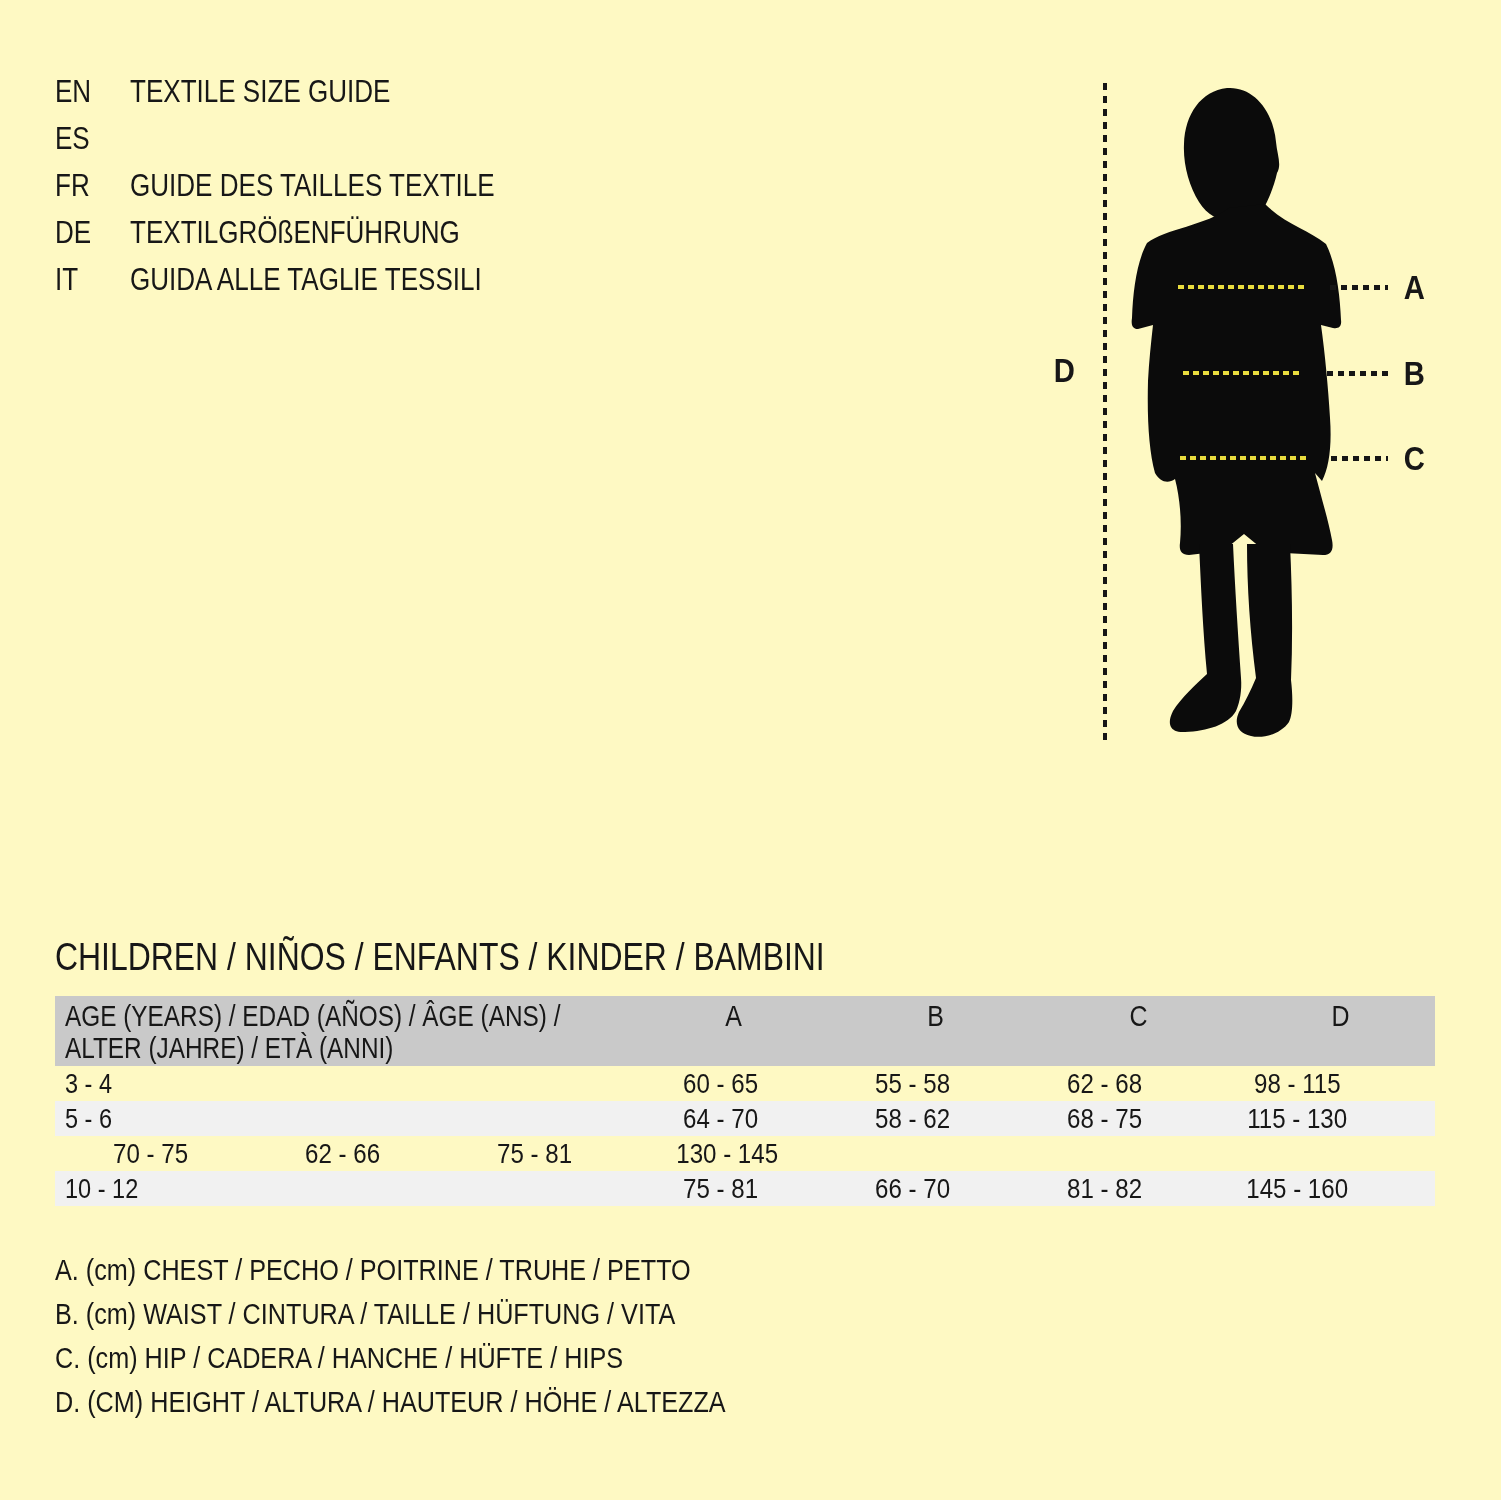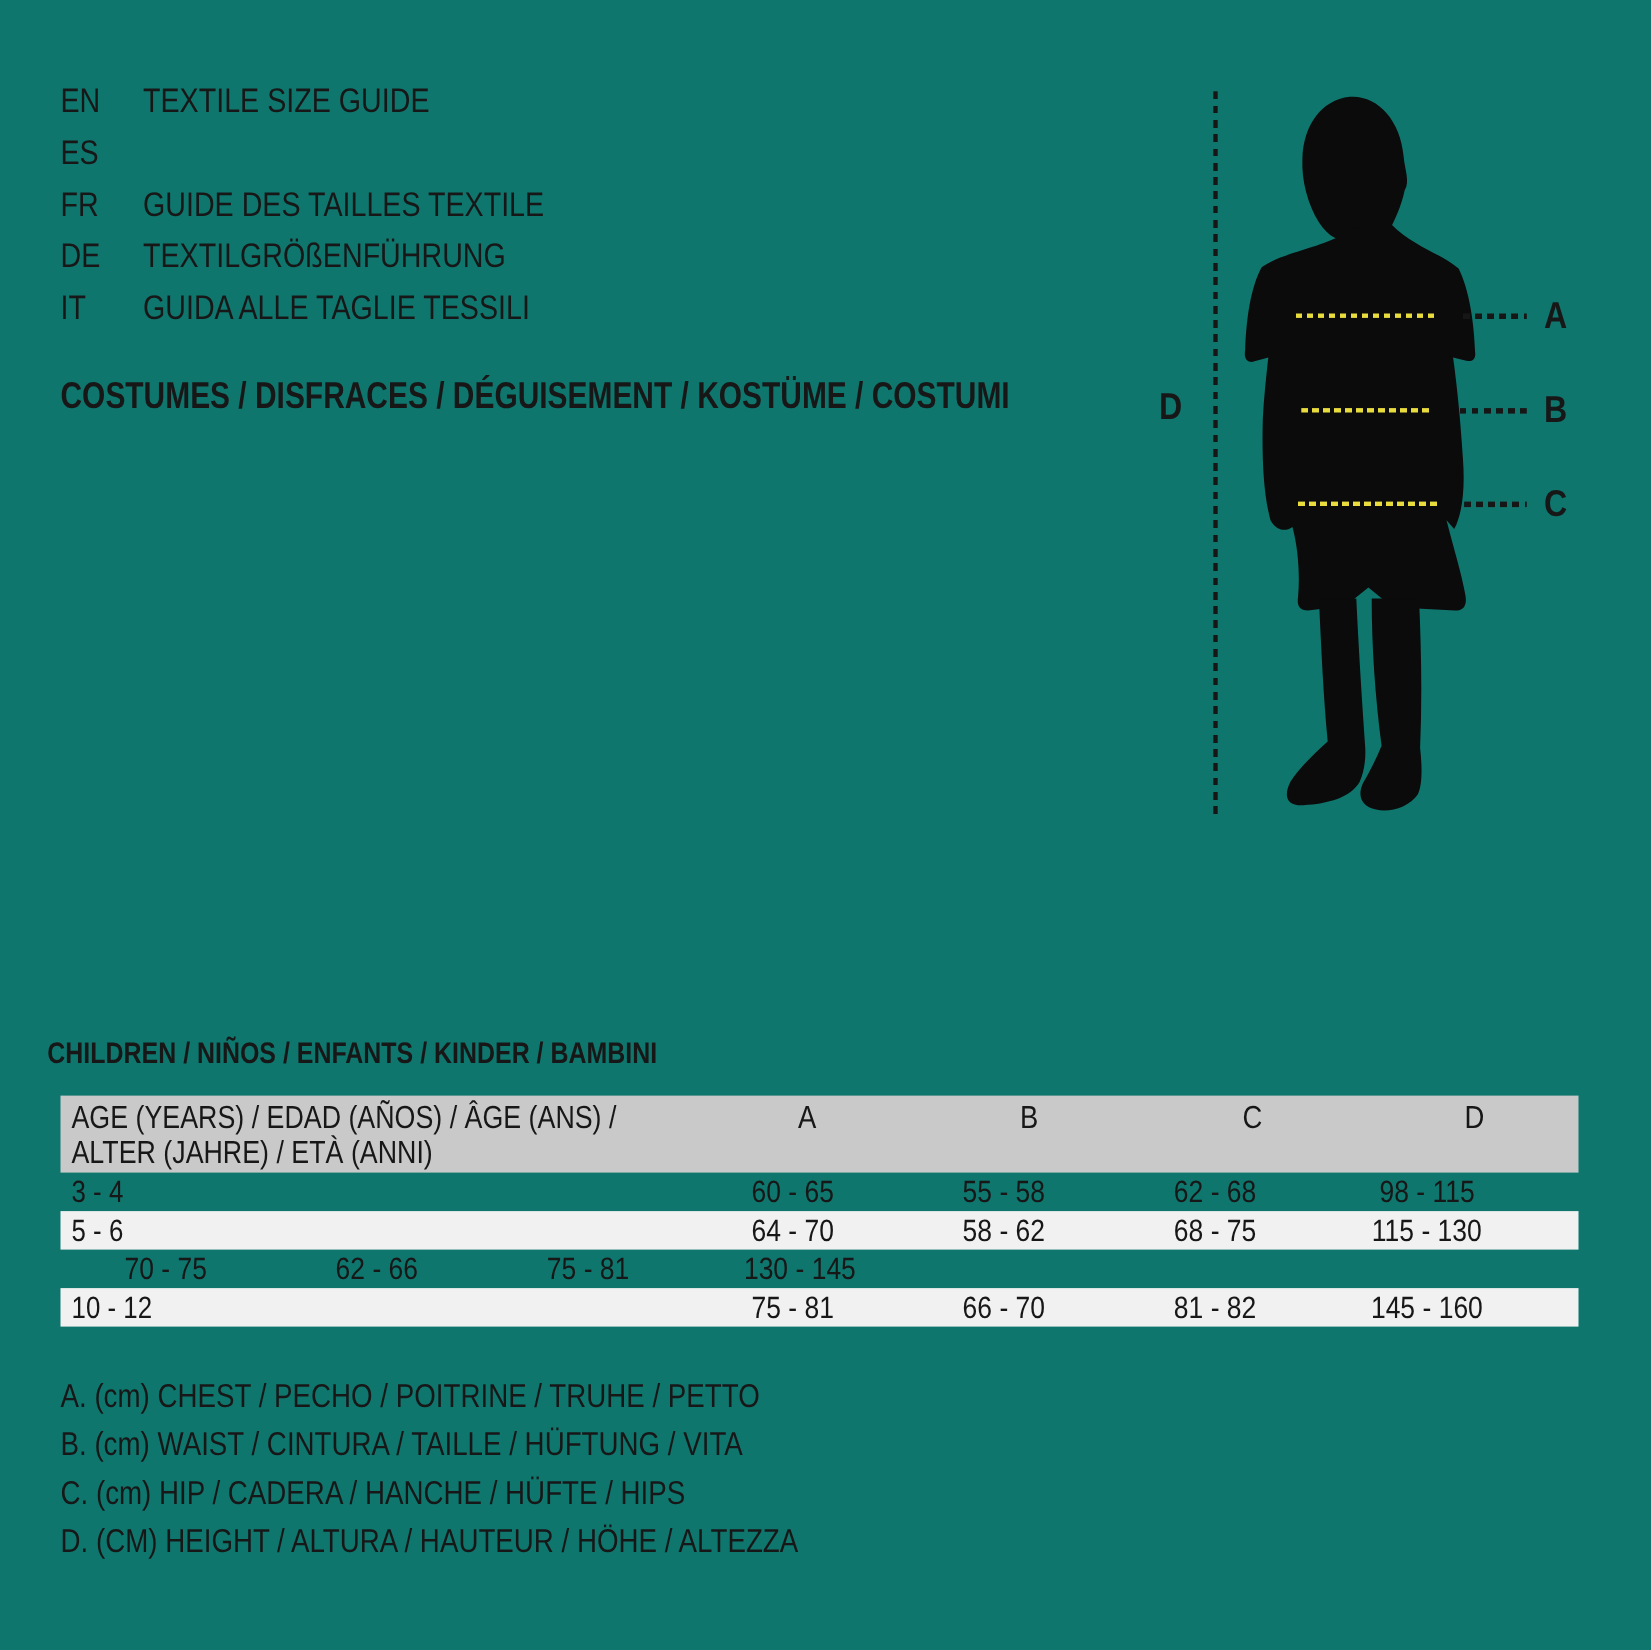--- a/index.html
+++ b/index.html
@@ -1,16 +1,16 @@
 <!DOCTYPE html>
 <html><head>
 <meta charset="utf-8">
 <style>
   html,body{margin:0;padding:0;background:#ffffff;}
-  .page{position:relative;width:1501px;height:1500px;background:#0f766e;overflow:hidden;
+  .page{position:relative;width:1501px;height:1500px;background:#fef9c3;overflow:hidden;
         font-family:"Liberation Sans",sans-serif;color:#171717;}
   .abs{position:absolute;}
   
   .cond{display:inline-block;transform:scaleX(0.84);transform-origin:0 50%;white-space:nowrap;}
   .cond-c{display:inline-block;transform:scaleX(0.86);transform-origin:50% 50%;white-space:nowrap;}
 
   
   .lang-list{left:55px;top:68px;}
   .lang-row{display:flex;height:47px;line-height:47px;font-size:31px;}
   .lang-code{width:75px;}
@@ -18,21 +18,21 @@
 
   
   .dline-v{left:1103px;top:83px;width:4px;height:657px;
            background:repeating-linear-gradient(180deg,#161616 0 7px,transparent 7px 13px);}
   .dash-y{height:4px;background:repeating-linear-gradient(90deg,#e9dd3e 0 6px,transparent 6px 10px);z-index:3;}
   .dash-k{height:5px;background:repeating-linear-gradient(90deg,#161616 0 6px,transparent 6px 11px);z-index:3;}
   .fig-label{font-size:34px;font-weight:bold;width:36px;text-align:center;line-height:34px;}
   .sil{left:1125px;top:82px;width:230px;height:668px;}
 
   
-  .section-title{left:43px;top:941px;font-size:27px;line-height:32px;font-weight:bold;}
+  .section-title{left:55px;top:941px;font-size:38px;line-height:32px;}
   .size-table{left:55px;top:996px;width:1380px;font-size:28px;}
   .thead{display:flex;background:#c9c9c9;height:70px;padding-top:4px;box-sizing:border-box;gap:14px;}
   .th-age{width:570px;padding-left:10px;font-size:29px;line-height:32px;box-sizing:border-box;}
   .th-col{width:192px;text-align:center;font-size:29px;line-height:32px;}
   .trow{display:flex;height:35px;line-height:35px;align-items:flex-end;}
   .trow.stripe{background:#f1f1f1;}
   .td-age{width:570px;padding-left:10px;box-sizing:border-box;}
   .td-col{width:192px;text-align:center;}
 
   
@@ -59,23 +59,20 @@
     <div class="lang-row">
       <span class="lang-code"><span class="cond">DE</span></span>
       <span><span class="cond">TEXTILGRÖßENFÜHRUNG</span></span>
     </div>
     <div class="lang-row">
       <span class="lang-code"><span class="cond">IT</span></span>
       <span><span class="cond">GUIDA ALLE TAGLIE TESSILI</span></span>
     </div>
   </div>
 
-  <div class="abs category-line">
-    <span class="cond" style="transform:scaleX(0.8);">COSTUMES / DISFRACES / DÉGUISEMENT / KOSTÜME / COSTUMI</span>
-  </div>
 
   <div class="abs dline-v"></div>
   <div class="abs fig-label" style="left:1046px;top:353px;">
     <span class="cond-c">D</span>
   </div>
 
   <svg class="abs sil" viewBox="0 0 230 668" aria-hidden="true">
     <g fill="#0b0b0b">
       <path d="M102 6 C76 9 60 32 59 62 C58 82 64 104 74 120 C82 133 94 139 108 139 C119 139 130 136 136 131 C143 119 149 105 152 91 C157 83 152 72 151 60 C148 27 127 4 102 6 Z"></path>
       <path d="M104 126 L140 122 C160 142 184 148 201 162 C211 182 215 212 216 238 C217 245 213 247 208 246 L196 243 C200 272 203 304 205 336 C207 364 204 386 197 399 L190 391 C197 418 204 441 207 458 C209 468 206 473 198 473 L141 470 L119 452 L98 469 L64 473 C56 473 54 468 55 461 C57 440 55 416 50 397 C43 402 35 400 30 391 C24 369 22 338 23 299 C24 279 26 261 28 243 L13 247 C7 247 6 242 7 236 C8 208 12 179 22 161 C40 147 82 143 104 126 Z"></path>

